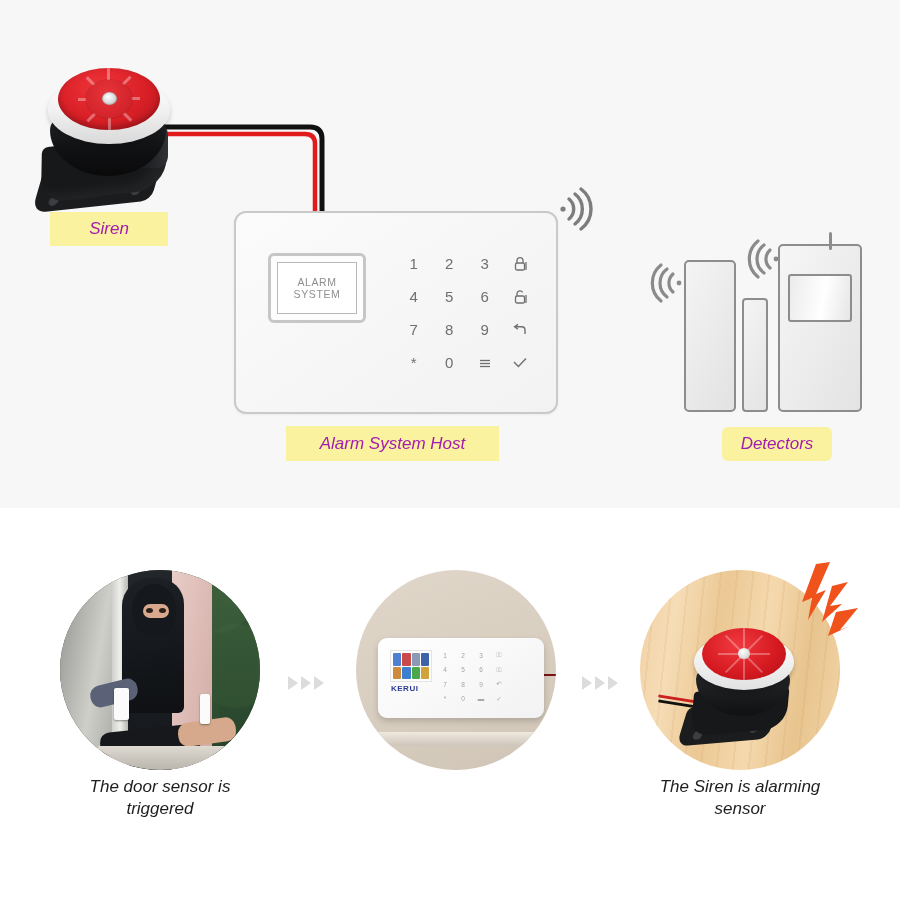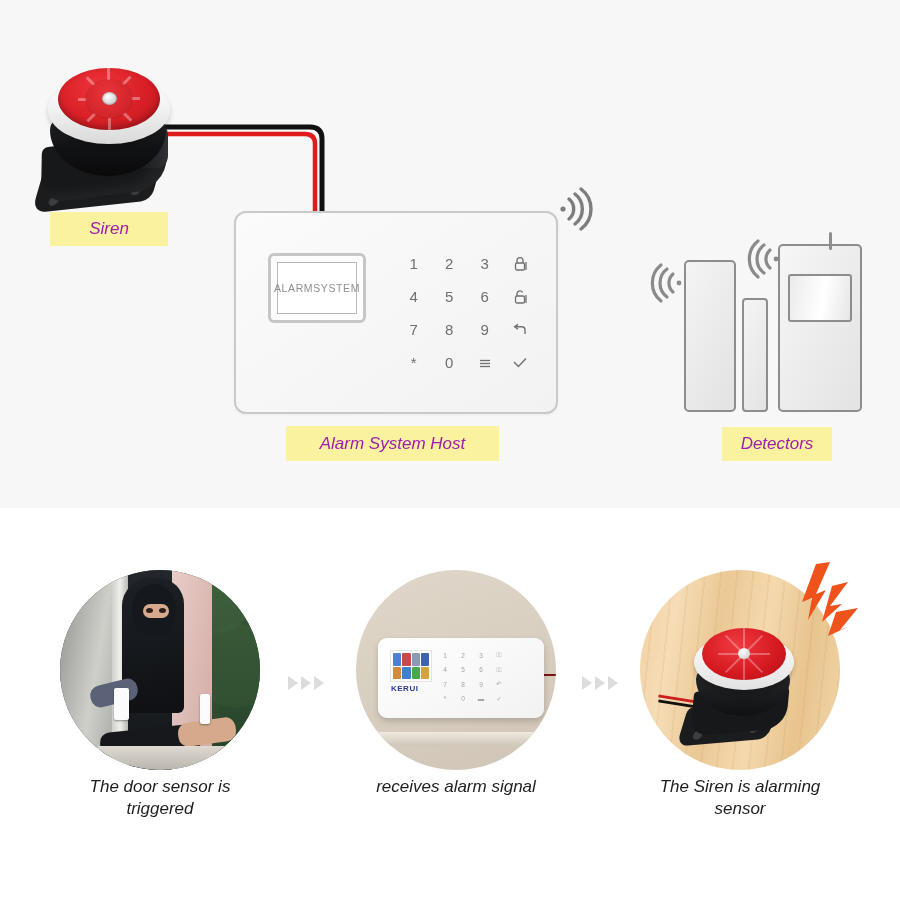--- a/index.html
+++ b/index.html
@@ -91,21 +91,21 @@
     border:2px solid #c9c9c9;border-radius:12px;
     box-shadow:0 1px 3px rgba(0,0,0,.05);
   }
   .host-screen-outer{
     position:absolute;left:32px;top:40px;width:92px;height:64px;
     border:3px solid #c6c6c6;border-radius:6px;background:#fdfdfd;
     display:flex;align-items:center;justify-content:center;
   }
   .host-screen-inner{
     width:78px;height:50px;border:1px solid #b9b9b9;background:#ffffff;
-    display:flex;flex-direction:row;align-items:center;justify-content:center;
+    display:flex;flex-direction:column;align-items:center;justify-content:center;
     gap:0px;
   }
   .host-screen-inner span{
     font-size:10.5px;letter-spacing:.6px;color:#8f8f8f;line-height:12px;
     font-family:"Liberation Sans", sans-serif;
   }
   .keypad{
     position:absolute;left:160px;top:34px;width:142px;height:132px;
     display:grid;grid-template-columns:repeat(4,1fr);grid-template-rows:repeat(4,1fr);
   }
@@ -387,21 +387,21 @@
 
     <div class="detectors">
       <div class="det-door-big"></div>
       <div class="det-door-small"></div>
       <div class="det-pir">
         <div class="det-antenna"></div>
         <div class="det-pir-window"></div>
       </div>
     </div>
 
-    <div class="yellow-label" style="left:722px;top:427px;width:110px;height:34px;">
+    <div class="yellow-label" style="left:722px;top:427px;width:110px;height:34px;border-radius:6px;">
       <span>Detectors</span>
     </div>
   </div>
 
   <div class="flow">
 
     <div class="step" style="left:30px;top:62px;">
       <div class="photo">
         <div class="p1-bg"></div>
         <div class="p1-tree"></div>
@@ -466,21 +466,20 @@
               <i>9</i>
               <i>↶</i>
             <i>*</i>
               <i>0</i>
               <i>▬</i>
               <i>✓</i>
           </div>
         </div>
       </div>
       <div class="cap">
-        <div>receives alarm signal</div>
       </div>
     </div>
 
     <div class="arrows" style="left:582px;">
       <i></i>
         <i></i>
         <i></i>
     </div>
 
     <div class="step" style="left:610px;top:62px;">

